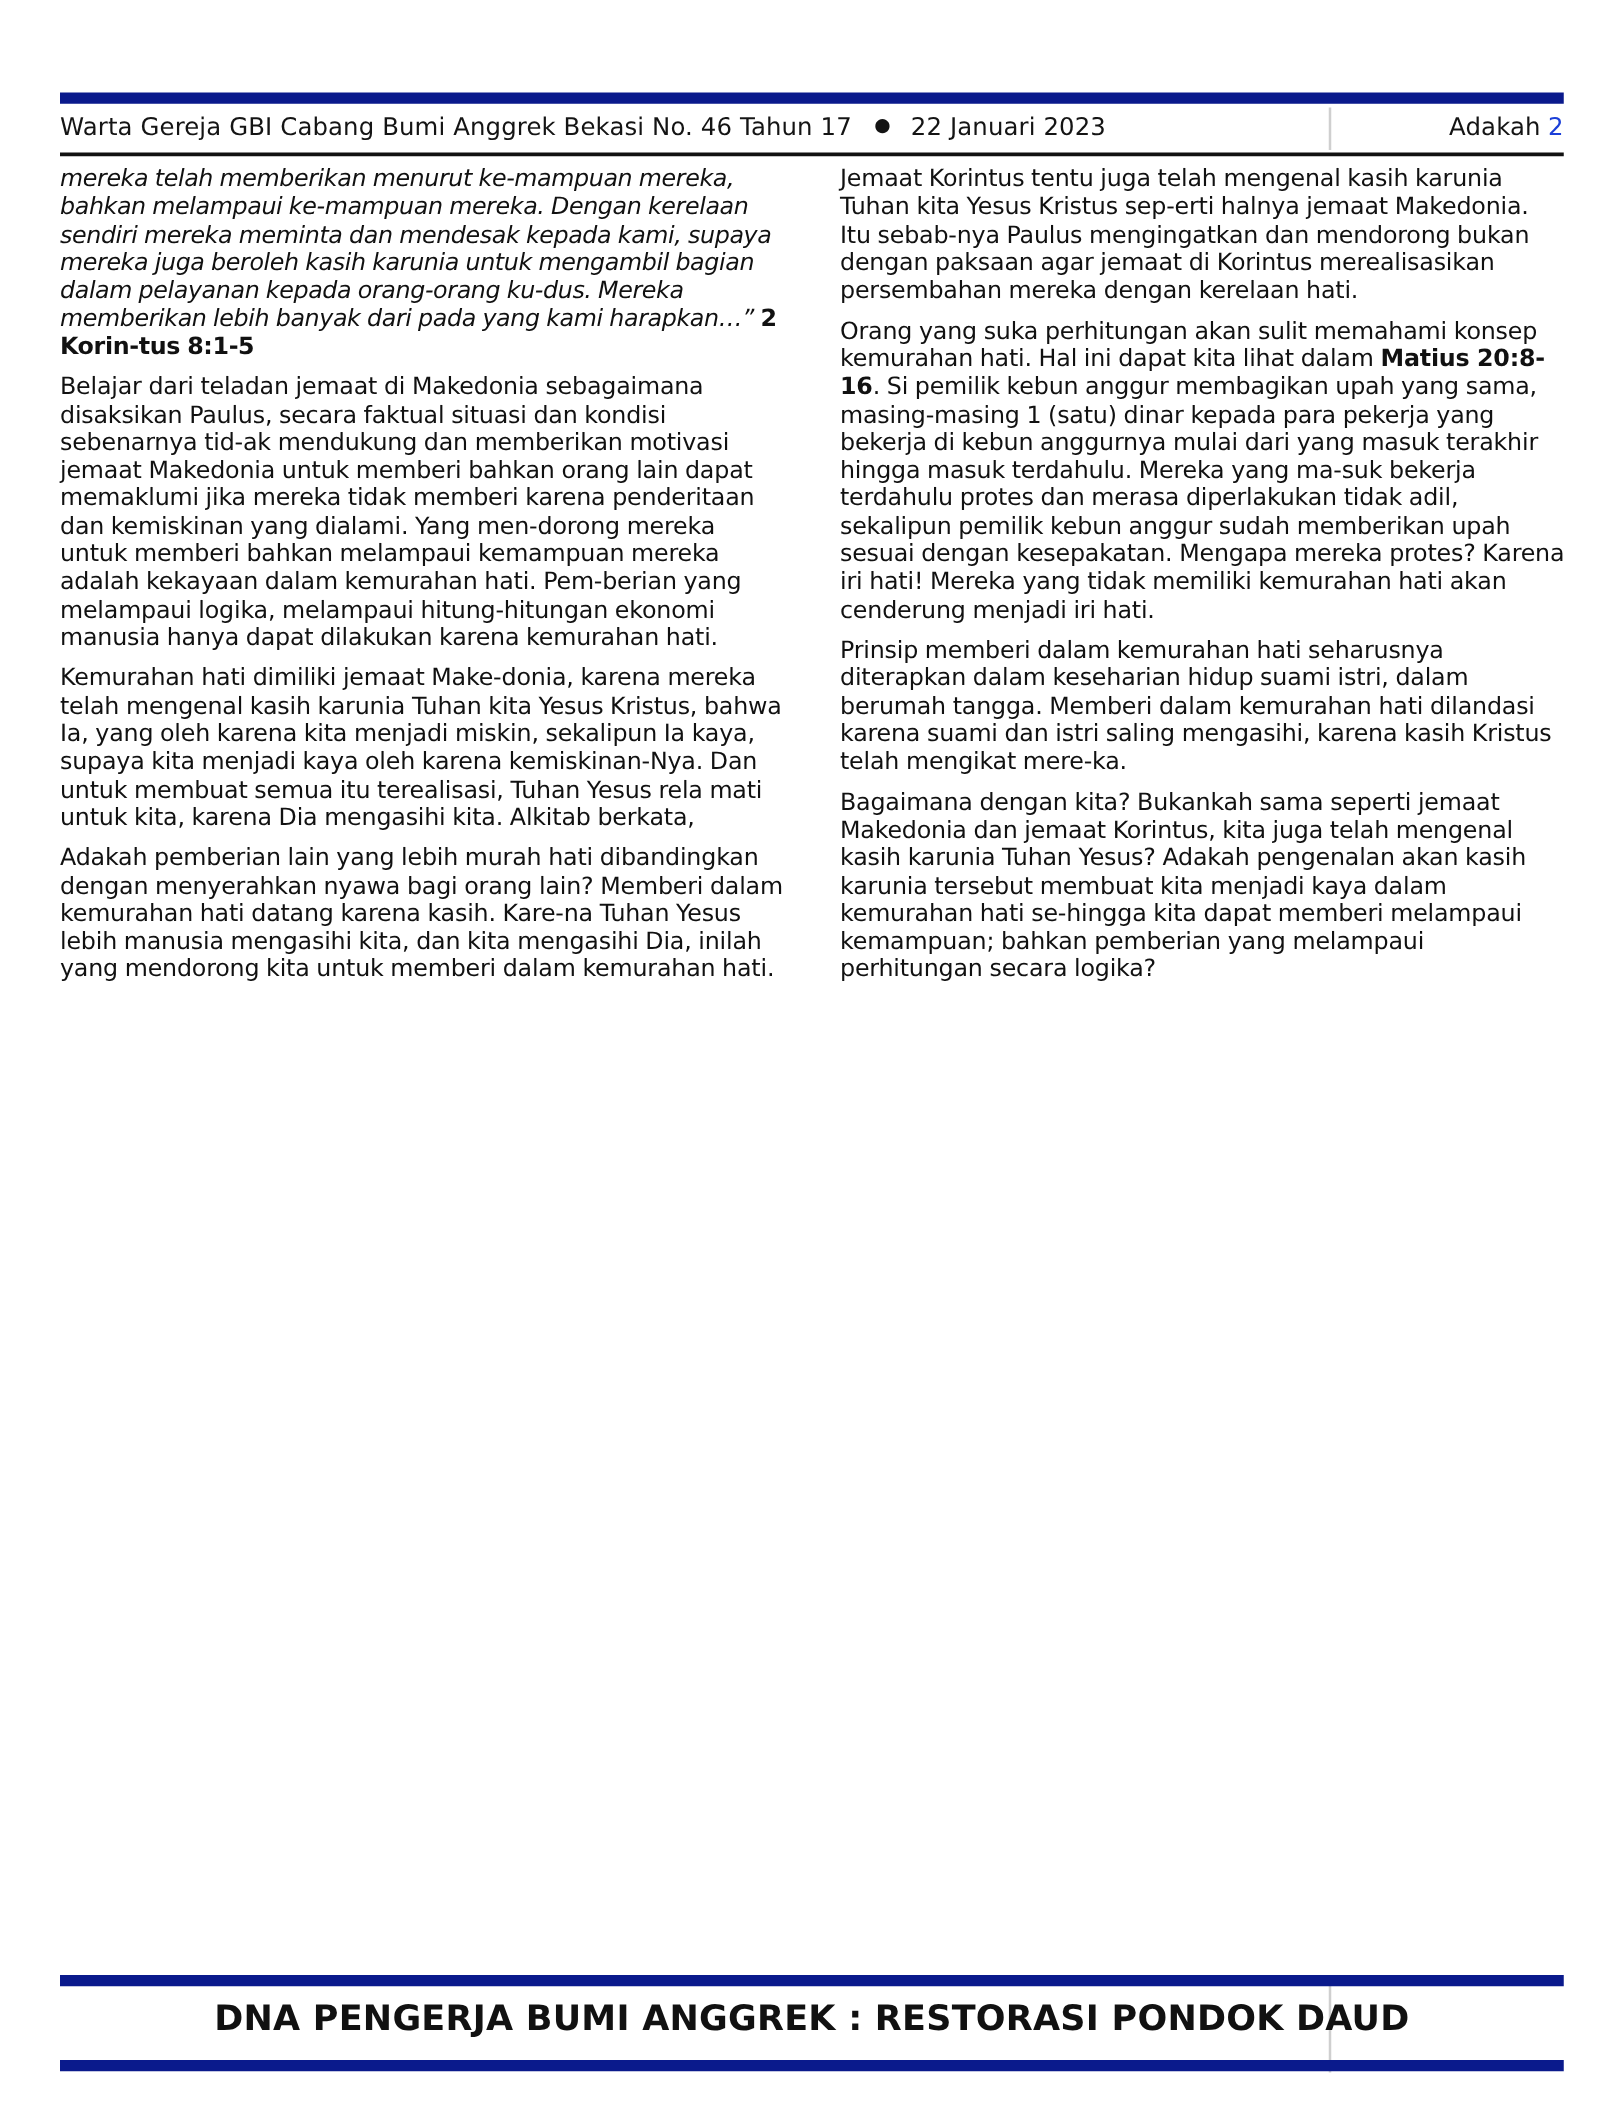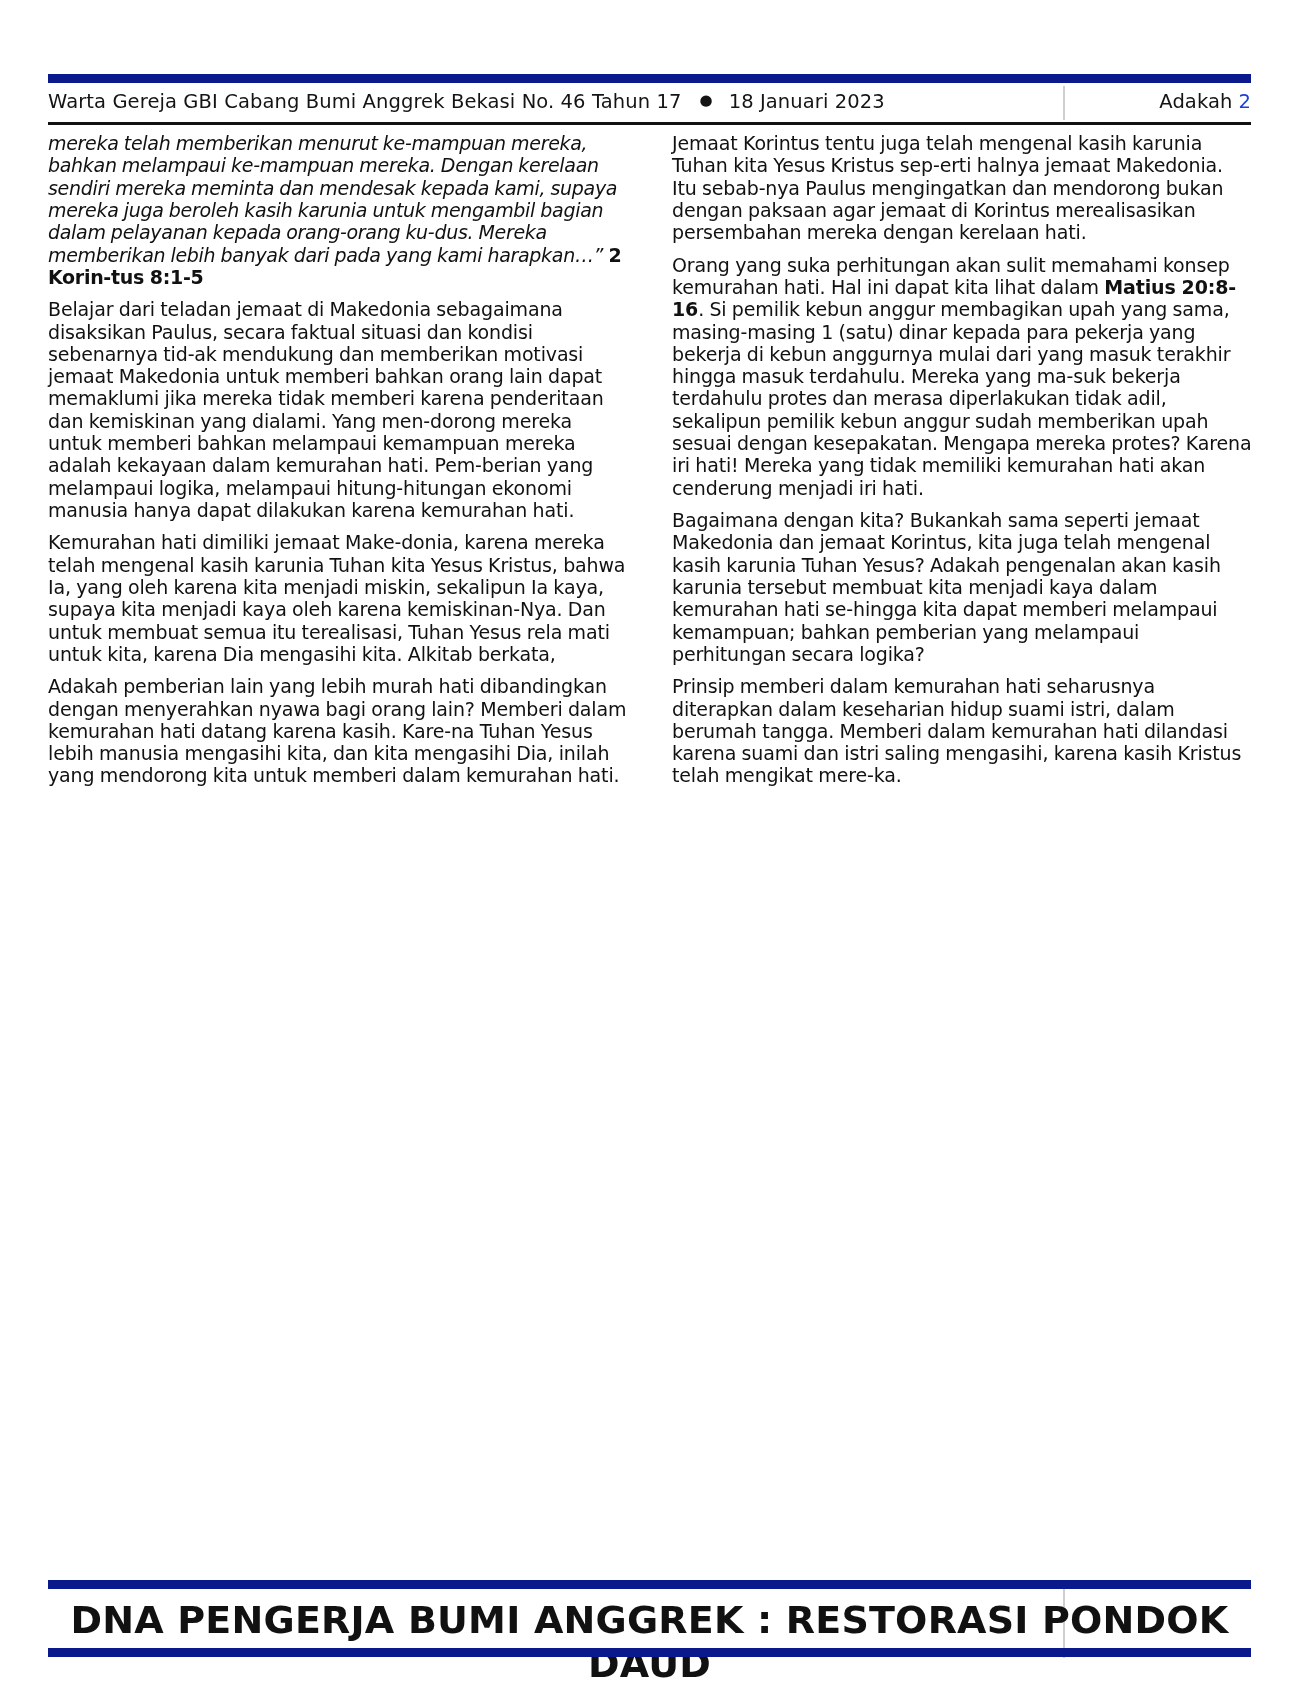--- a/index.html
+++ b/index.html
@@ -115,21 +115,21 @@
     width: 1203px;
     height: 9px;
     background: #0a1a8c;
   }
   .footer {
     position: absolute;
     left: 48px;
     top: 1598px;
     width: 1203px;
     text-align: center;
-    font-size: 38px;
+    font-size: 28px;
     font-weight: bold;
     color: #111111;
     font-family: "DejaVu Sans", sans-serif;
     letter-spacing: 0.2px;
   }
   .footer-rule {
     position: absolute;
     left: 48px;
     top: 1648px;
     width: 1203px;
@@ -145,21 +145,21 @@
 </head>
 <body>
 
 <div class="page">
 
   <div class="top-rule"></div>
 
   <div class="header">
     <span>Warta Gereja GBI Cabang Bumi Anggrek Bekasi No. 46 Tahun 17</span>
     <span class="bullet">●</span>
-    <span>18 Januari 2023</span>
+    <span>22 Januari 2023</span>
     <span class="spacer"></span>
     <span class="pagelabel">Adakah</span>
     <span class="pagenum">2</span>
   </div>
 
   <div class="header-rule"></div>
 
   <div class="faint-tick" style="left:1063px; top:86px; height:34px;"></div>
   <div class="faint-tick" style="left:1063px; top:1580px; height:78px;"></div>
 
@@ -174,23 +174,23 @@
 
 
       <p>Adakah pemberian lain yang lebih murah hati dibandingkan dengan menyerahkan nyawa bagi orang lain? Memberi dalam kemurahan hati datang karena kasih. Kare-na Tuhan Yesus lebih manusia mengasihi kita, dan kita mengasihi Dia, inilah yang mendorong kita untuk memberi dalam kemurahan hati.</p>
     </div>
 
     <div class="col col-right">
       <p>Jemaat Korintus tentu juga telah mengenal kasih karunia Tuhan kita Yesus Kristus sep-erti halnya jemaat Makedonia. Itu sebab-nya Paulus mengingatkan dan mendorong bukan dengan paksaan agar jemaat di Korintus merealisasikan persembahan mereka dengan kerelaan hati.</p>
 
       <p><span>Orang yang suka perhitungan akan sulit memahami konsep kemurahan hati. Hal ini dapat kita lihat dalam </span><b>Matius 20:8-16</b><span>. Si pemilik kebun anggur membagikan upah yang sama, masing-masing 1 (satu) dinar kepada para pekerja yang bekerja di kebun anggurnya mulai dari yang masuk terakhir hingga masuk terdahulu. Mereka yang ma-suk bekerja terdahulu protes dan merasa diperlakukan tidak adil, sekalipun pemilik kebun anggur sudah memberikan upah sesuai dengan kesepakatan. Mengapa mereka protes? Karena iri hati! Mereka yang tidak memiliki kemurahan hati akan cenderung menjadi iri hati.</span></p>
 
+      <p>Prinsip memberi dalam kemurahan hati seharusnya diterapkan dalam keseharian hidup suami istri, dalam berumah tangga. Memberi dalam kemurahan hati dilandasi karena suami dan istri saling mengasihi, karena kasih Kristus telah mengikat mere-ka.</p>
+
       <p>Bagaimana dengan kita? Bukankah sama seperti jemaat Makedonia dan jemaat Korintus, kita juga telah mengenal kasih karunia Tuhan Yesus? Adakah pengenalan akan kasih karunia tersebut membuat kita menjadi kaya dalam kemurahan hati se-hingga kita dapat memberi melampaui kemampuan; bahkan pemberian yang melampaui perhitungan secara logika?</p>
-
-      <p>Prinsip memberi dalam kemurahan hati seharusnya diterapkan dalam keseharian hidup suami istri, dalam berumah tangga. Memberi dalam kemurahan hati dilandasi karena suami dan istri saling mengasihi, karena kasih Kristus telah mengikat mere-ka.</p>
 
 
     </div>
 
   </div>
 
   <div class="bottom-rule"></div>
   <div class="footer">DNA PENGERJA BUMI ANGGREK : RESTORASI PONDOK DAUD</div>
   <div class="footer-rule"></div>
 

